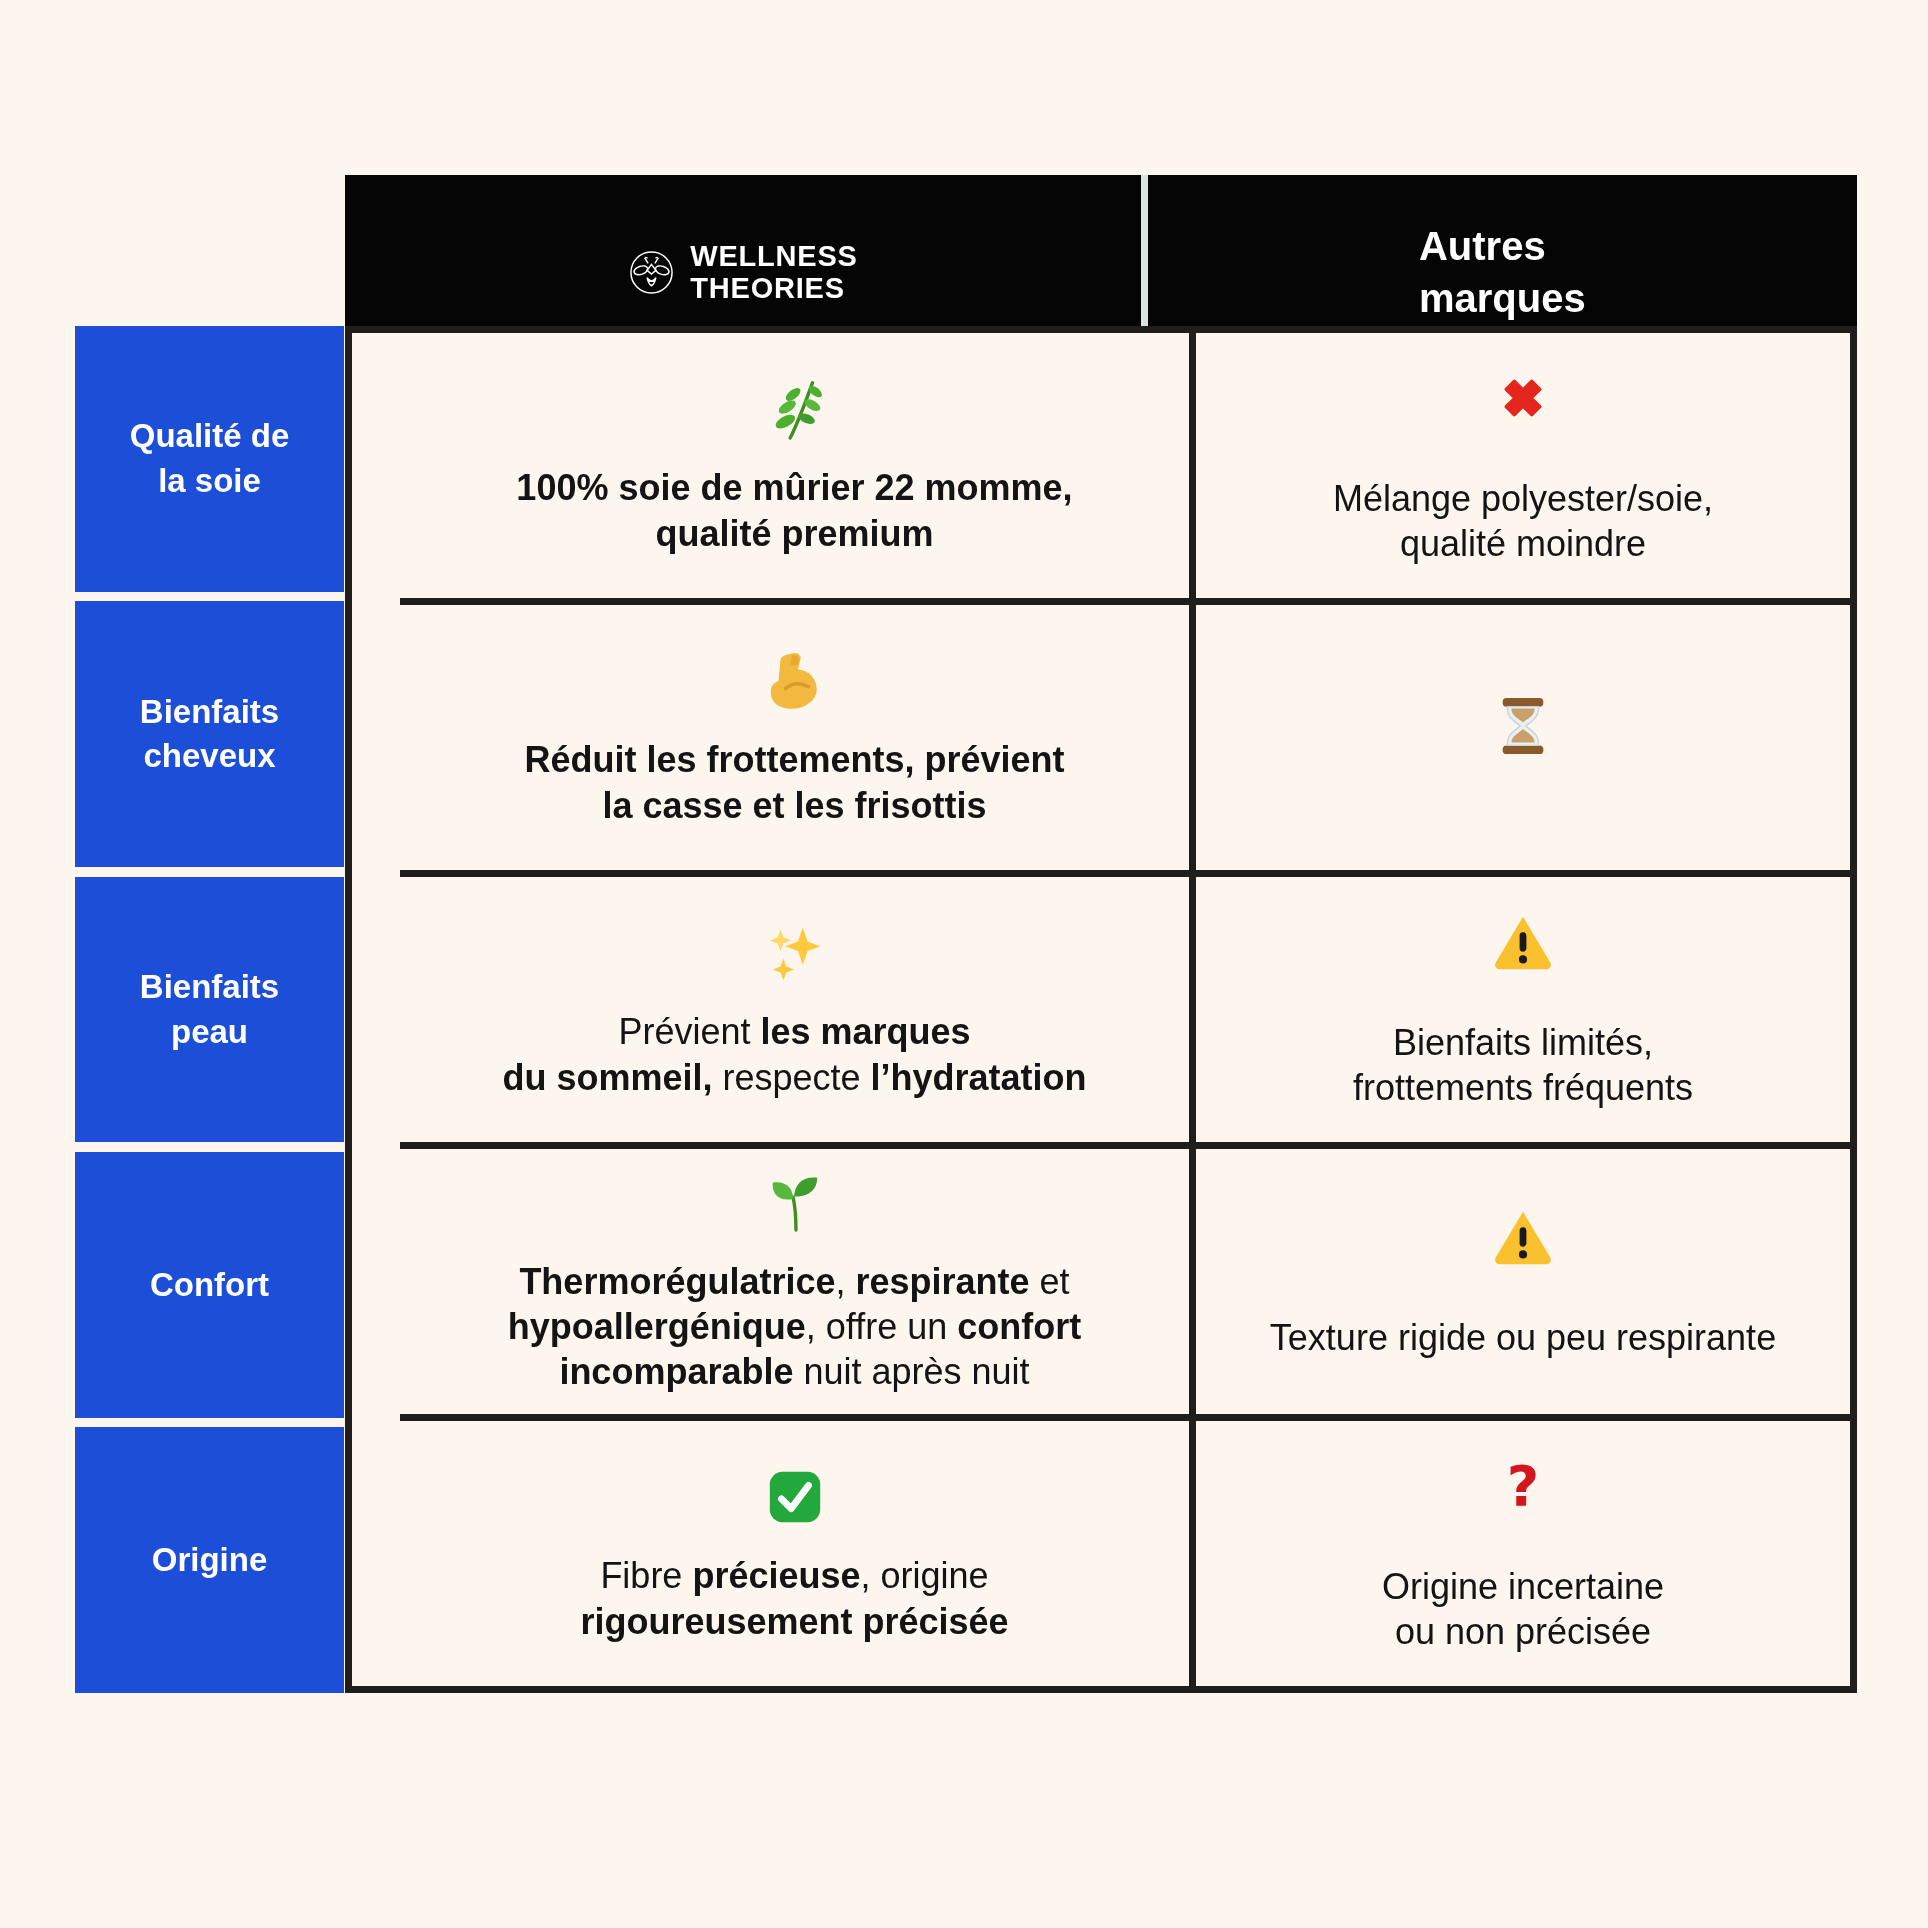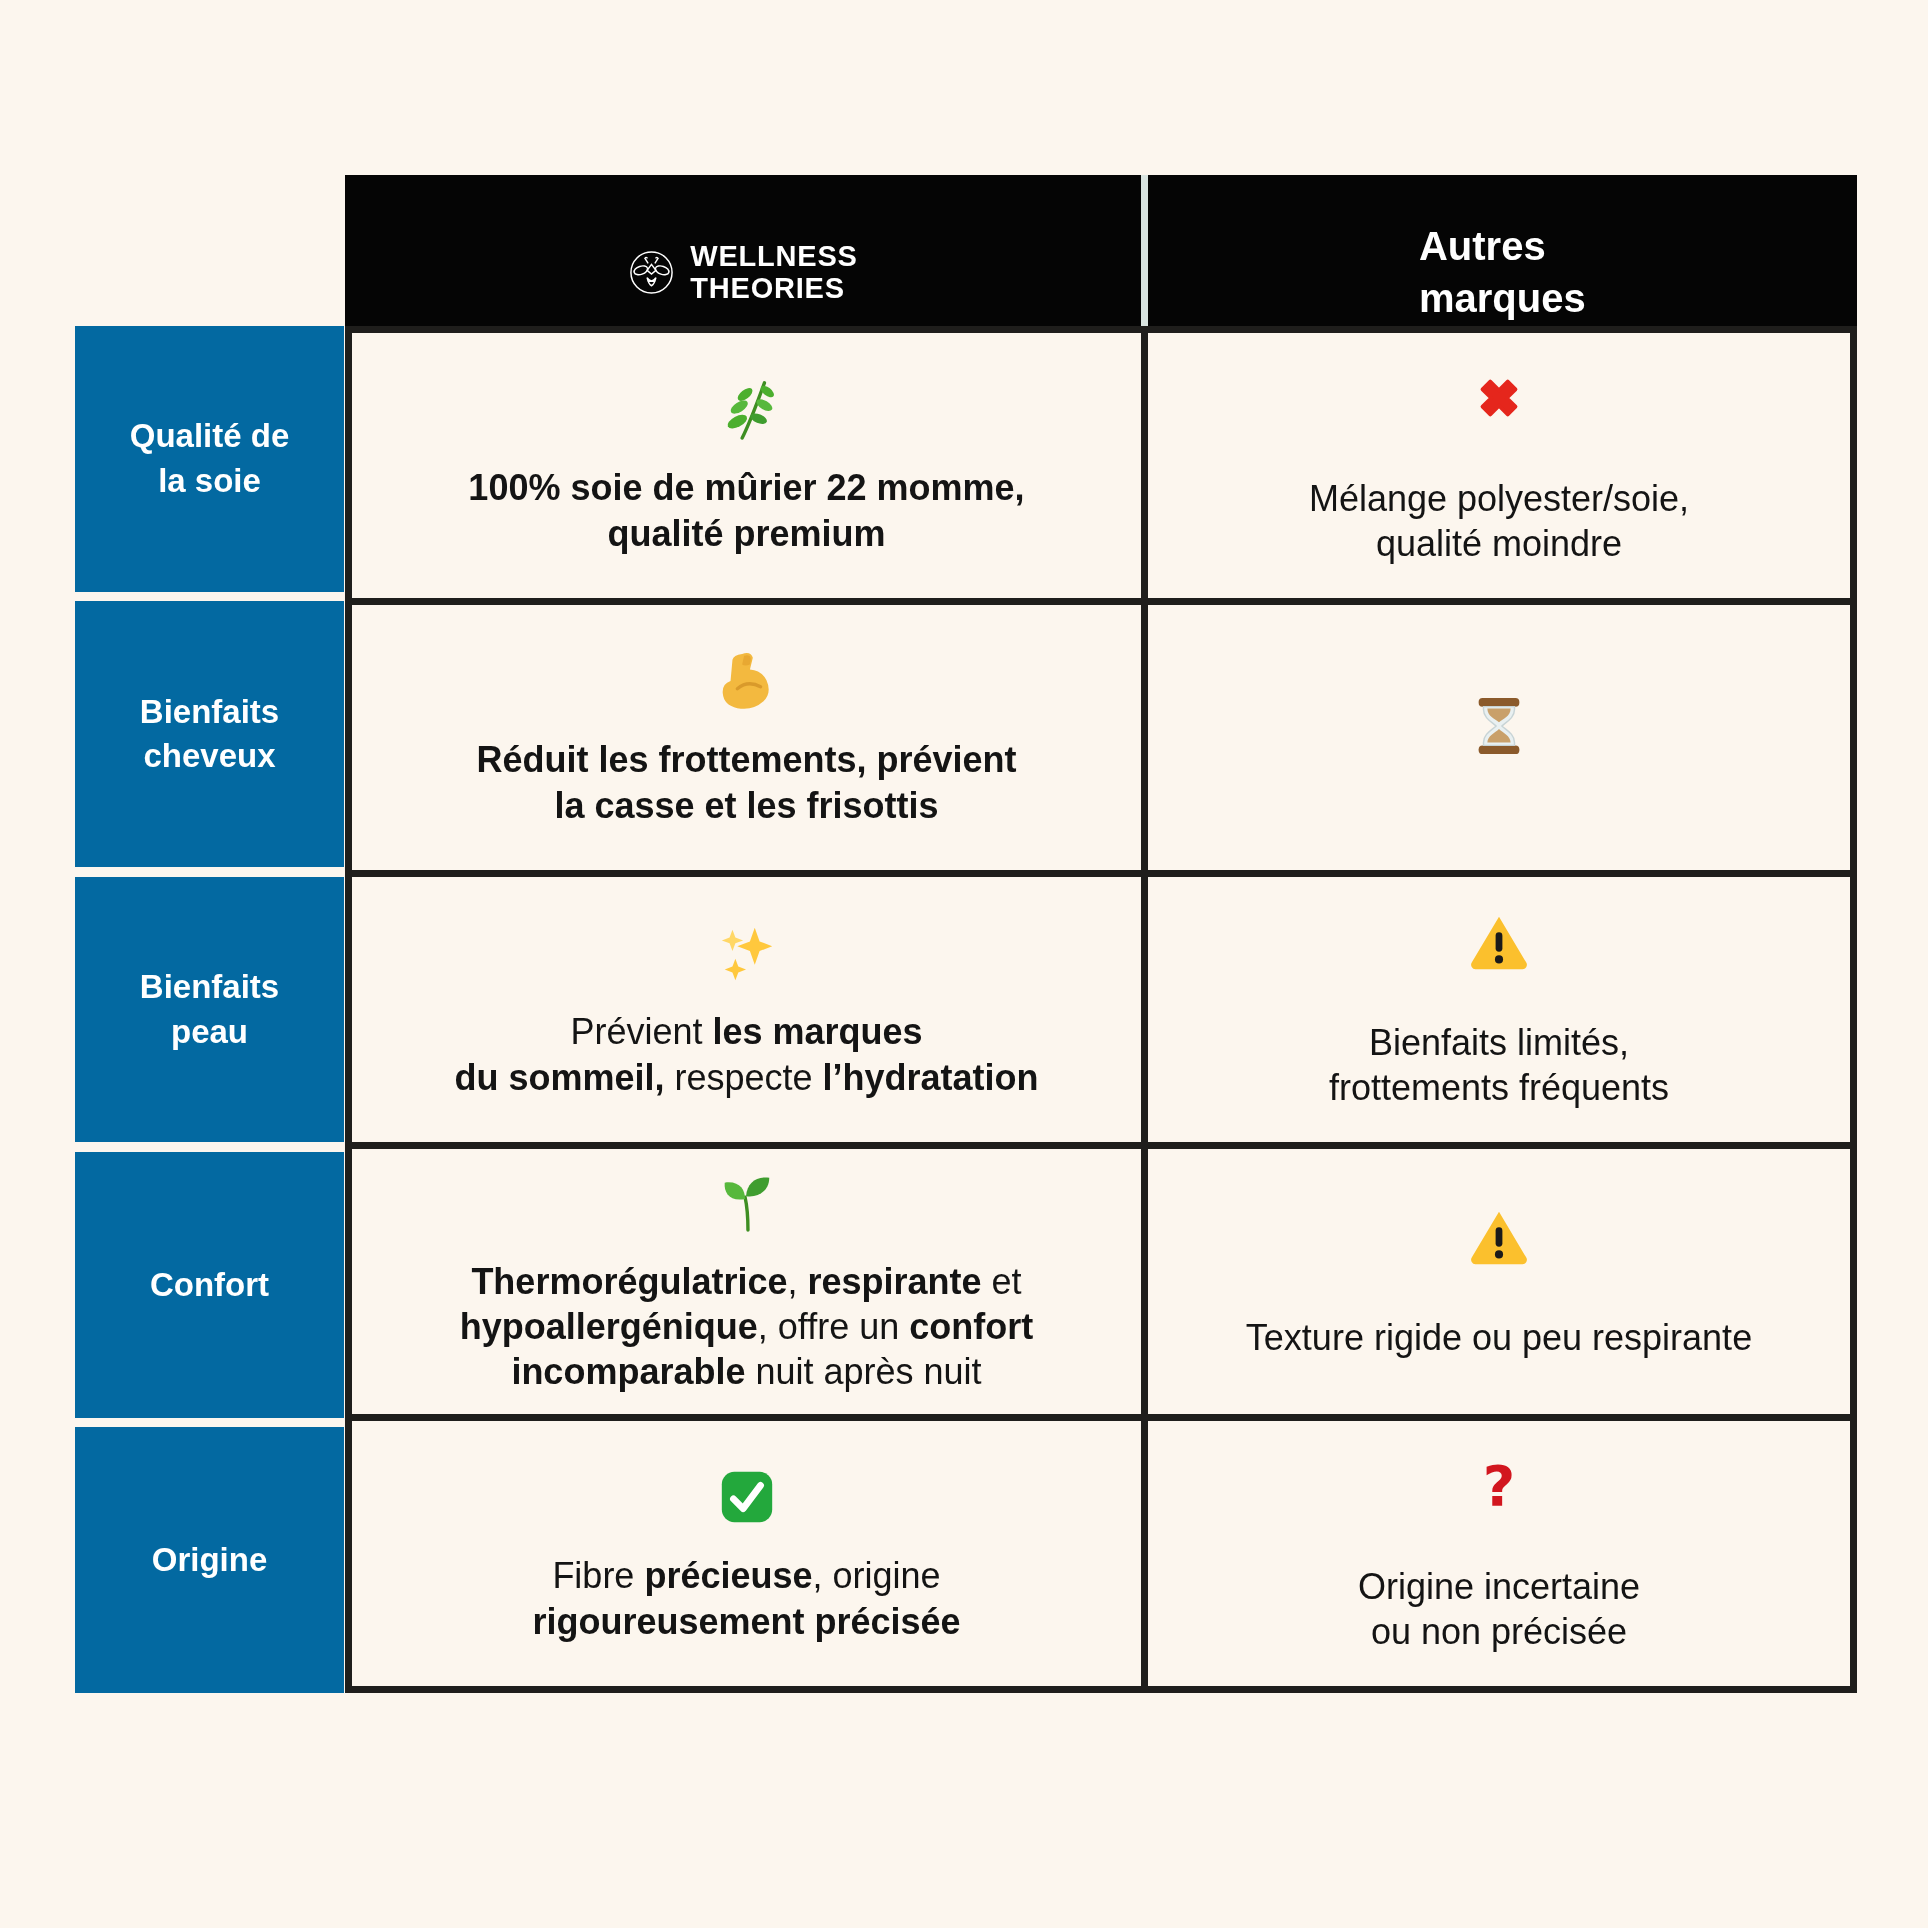--- a/index.html
+++ b/index.html
@@ -23,30 +23,30 @@
   .logo svg{width:47px;height:47px;}
   .brand-name{font-weight:700;font-size:29px;line-height:1.12;letter-spacing:0.8px;text-align:left;}
   .other-name{font-weight:700;font-size:40px;line-height:1.3;text-align:left;}
 
   
   .labels{
     position:absolute;left:75px;top:326px;width:269px;height:1367px;
     display:flex;flex-direction:column;gap:9.4px;
   }
   .label-cell{
-    flex:1;background:#0369a1;color:#ffffff;
+    flex:1;background:#1d4ed8;color:#ffffff;
     font-weight:700;font-size:33px;line-height:1.35;
     display:flex;align-items:center;justify-content:center;text-align:center;
   }
 
   
   .content{
     position:absolute;left:345px;top:326px;width:1512px;height:1367px;
     box-sizing:border-box;border:7.5px solid #1F1E1C;
-    display:flex;flex-direction:column;background:#FCF6EE;
+    display:flex;flex-direction:column;background:#FCF6EE;padding-left:48px;
   }
   .body-row{flex:1;display:flex;border-top:7.5px solid #1F1E1C;min-height:0;}
   .body-row:first-child{border-top:none;}
   .cell{
     display:flex;flex-direction:column;align-items:center;justify-content:center;
     text-align:center;font-size:36px;line-height:1.26;color:#141414;
     padding:7.5px 24.5px;box-sizing:border-box;
   }
   .cell-wellness{width:796px;border-right:7.5px solid #1F1E1C;}
   .cell-others{flex:1;gap:21px;}

